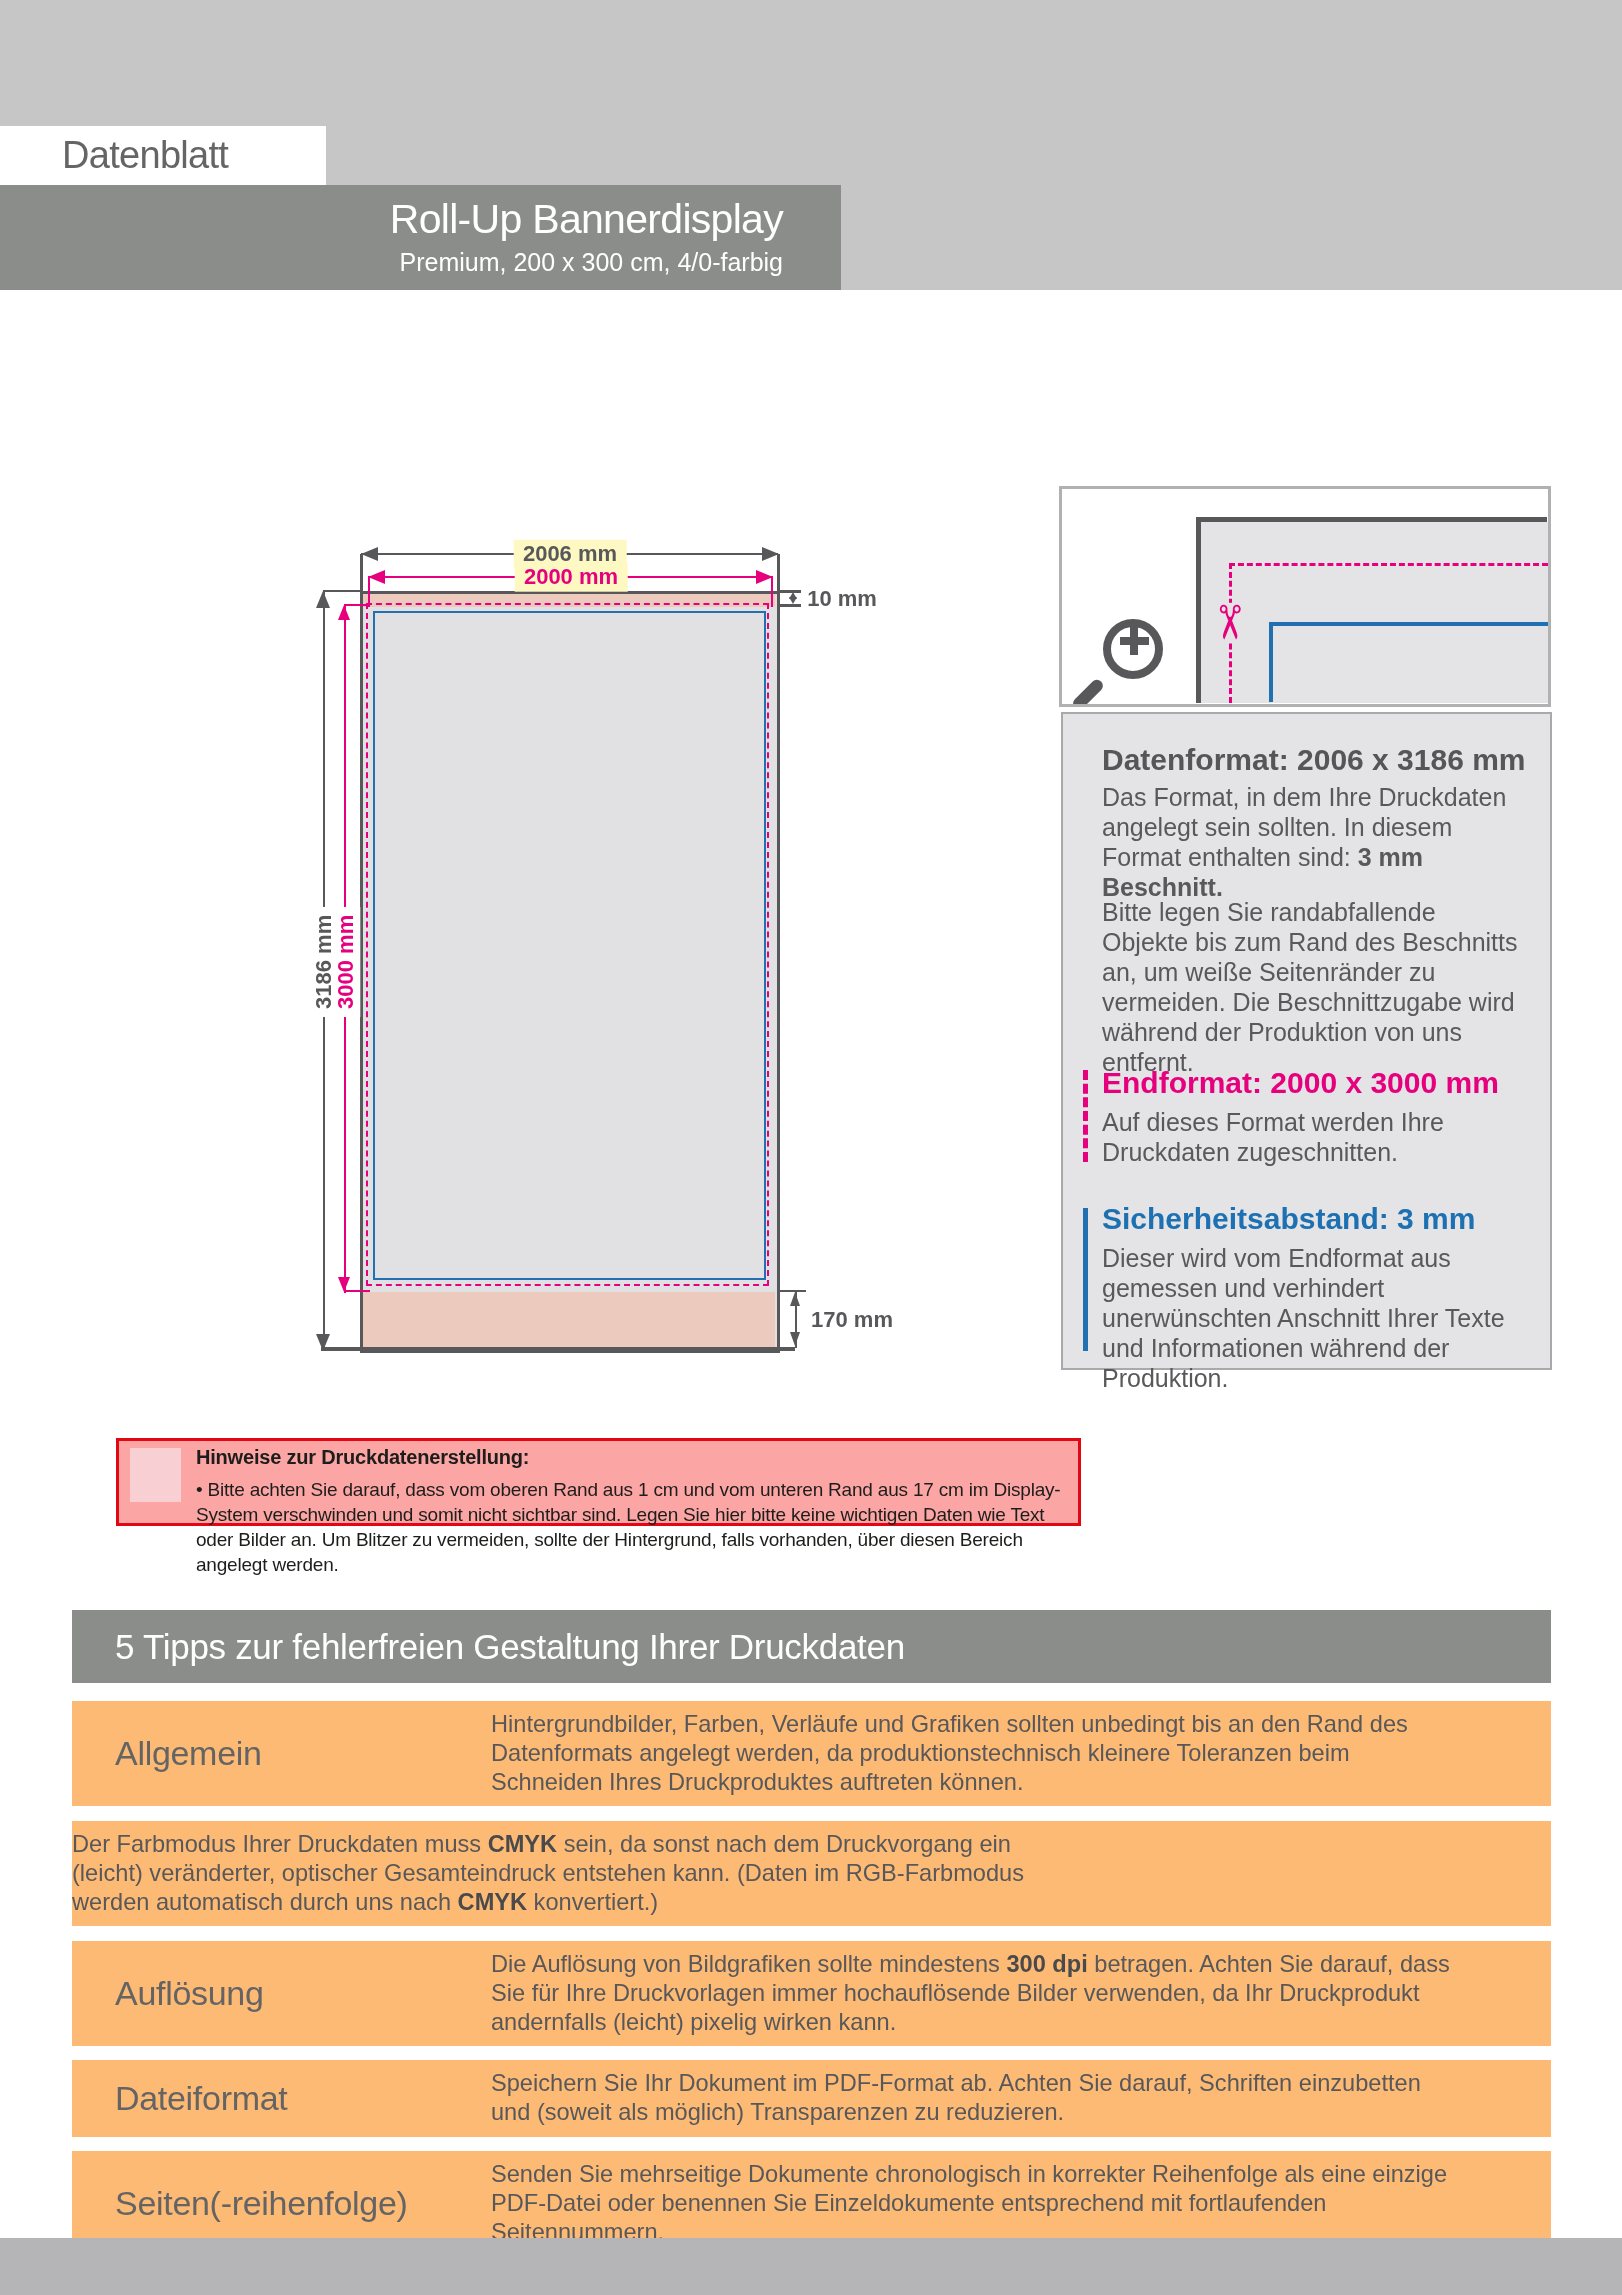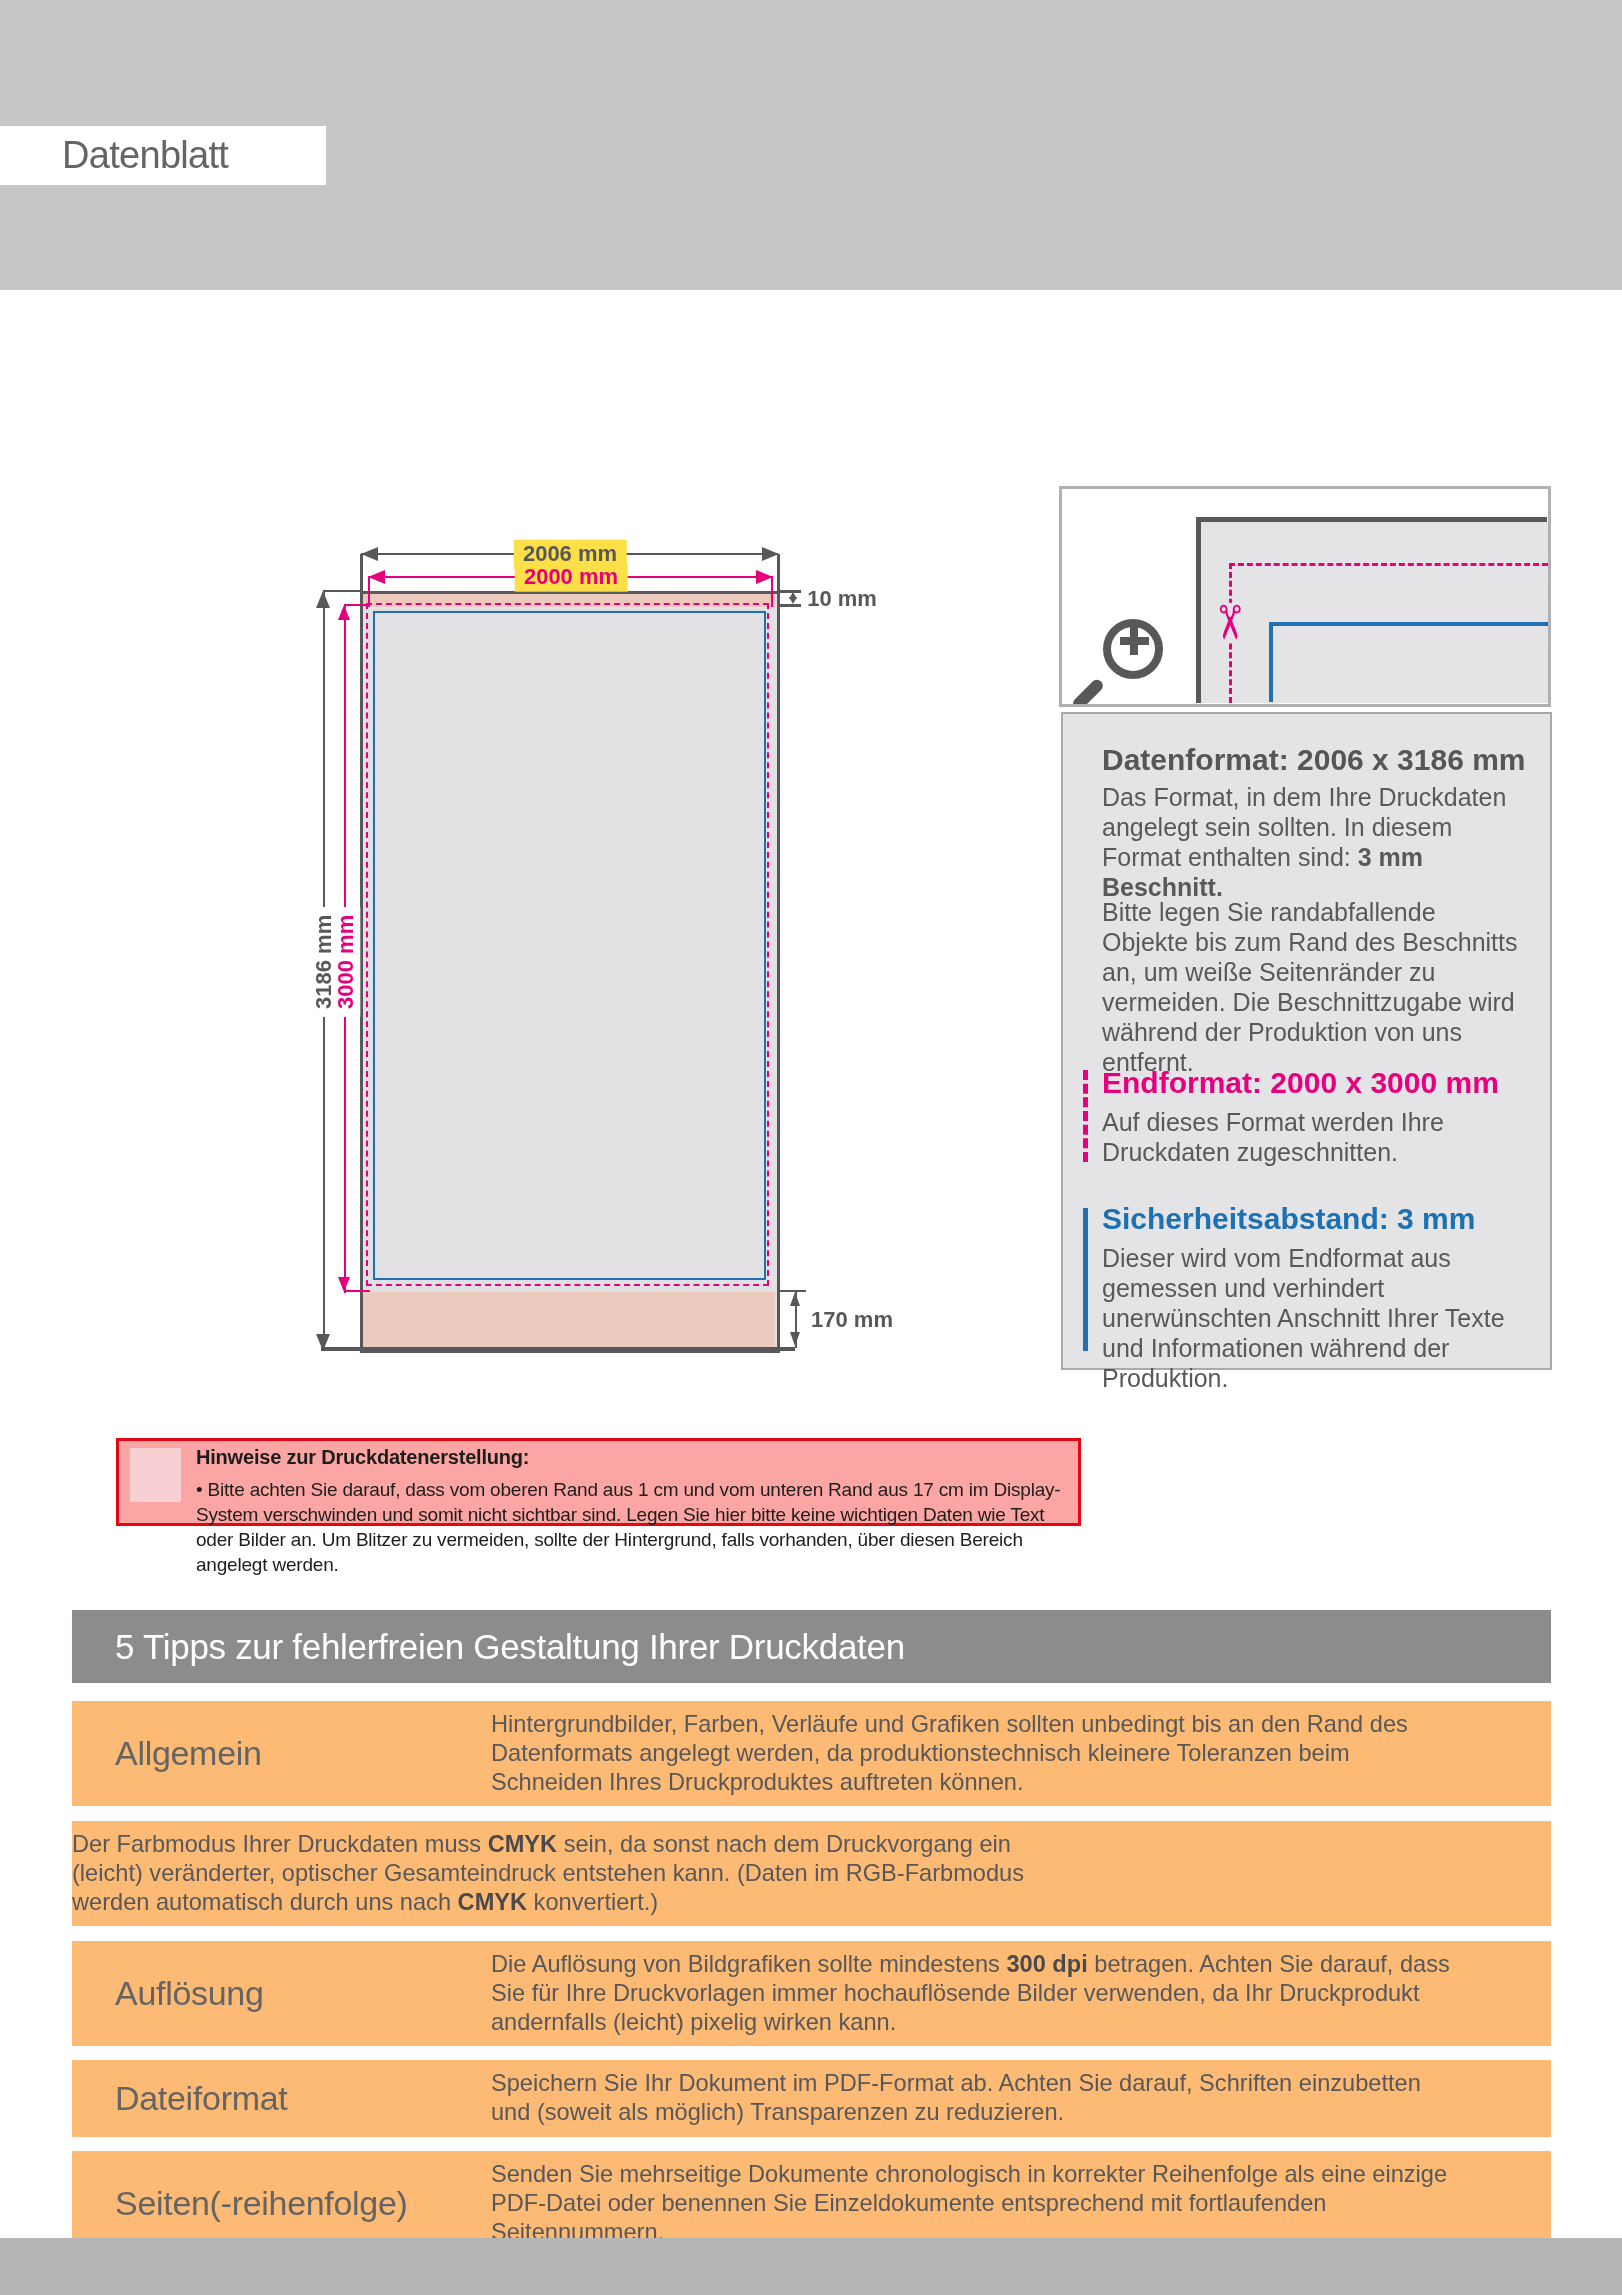--- a/index.html
+++ b/index.html
@@ -11,21 +11,21 @@
   .top-band{left:0;top:0;width:1623px;height:290px;background:#c6c6c6;}
   .kicker-box{left:0;top:126px;width:326px;height:59px;background:#ffffff;display:flex;align-items:center;}
   .kicker{font-size:38px;color:#656565;padding-left:62px;letter-spacing:-0.7px;}
   .title-band{left:0;top:185px;width:841px;height:105px;background:#8b8d8a;display:flex;flex-direction:column;justify-content:center;align-items:flex-end;padding-right:58px;box-sizing:border-box;}
   .band-title{color:#ffffff;font-size:41px;letter-spacing:-0.7px;line-height:1.05;}
   .band-sub{color:#ffffff;font-size:25px;margin-top:6.5px;}
 
   
   .gline{background:#58585a;}
   .mline{background:#e6007e;}
-  .dim-label{font-size:22px;font-weight:600;color:#58585a;background:#fde047;padding:1.3px 9.2px;white-space:nowrap;transform:translate(-50%,-50%);}
+  .dim-label{font-size:22px;font-weight:600;color:#58585a;background:#fef9c3;padding:1.3px 9.2px;white-space:nowrap;transform:translate(-50%,-50%);}
   .dim-label.m{color:#e6007e;}
   .vlabel{font-size:22px;font-weight:600;color:#58585a;background:#ffffff;padding:7.9px 1.3px;white-space:nowrap;writing-mode:vertical-rl;transform:translate(-50%,-50%) rotate(180deg);}
   .vlabel.m{color:#e6007e;}
   .tri{width:0;height:0;}
 
   .banner{left:360px;top:591px;width:420px;height:762px;background:#e1e1e3;border:3.9px solid #58585a;box-sizing:border-box;}
   .strip{position:absolute;left:0;width:412px;background:#eccabd;}
   .trim{position:absolute;left:2.6px;top:9.2px;width:403px;height:683px;border:2.6px dashed #e6007e;box-sizing:border-box;}
   .safe{position:absolute;left:9.8px;top:17px;width:393px;height:669px;border:2.6px solid #2171b2;box-sizing:border-box;}
 
@@ -64,20 +64,24 @@
   .footer{left:0;top:2238px;width:1623px;height:58px;background:#b5b4b6;}
 </style>
 </head>
 <body>
 
 <div id="page">
 
   <div class="abs top-band"></div>
   <div class="abs kicker-box">
     <span class="kicker">Datenblatt</span>
+  </div>
+  <div class="abs title-band">
+    <span class="band-title">Roll-Up Bannerdisplay</span>
+    <span class="band-sub">Premium, 200 x 300 cm, 4/0-farbig</span>
   </div>
 
   <div class="abs banner">
     <div class="strip" style="top:0;height:13px;"></div>
     <div class="strip" style="bottom:0;height:58px;"></div>
     <div class="trim"></div>
     <div class="safe"></div>
   </div>
 
   <div class="abs gline" style="left:361px;top:553px;width:417px;height:2px;"></div>

